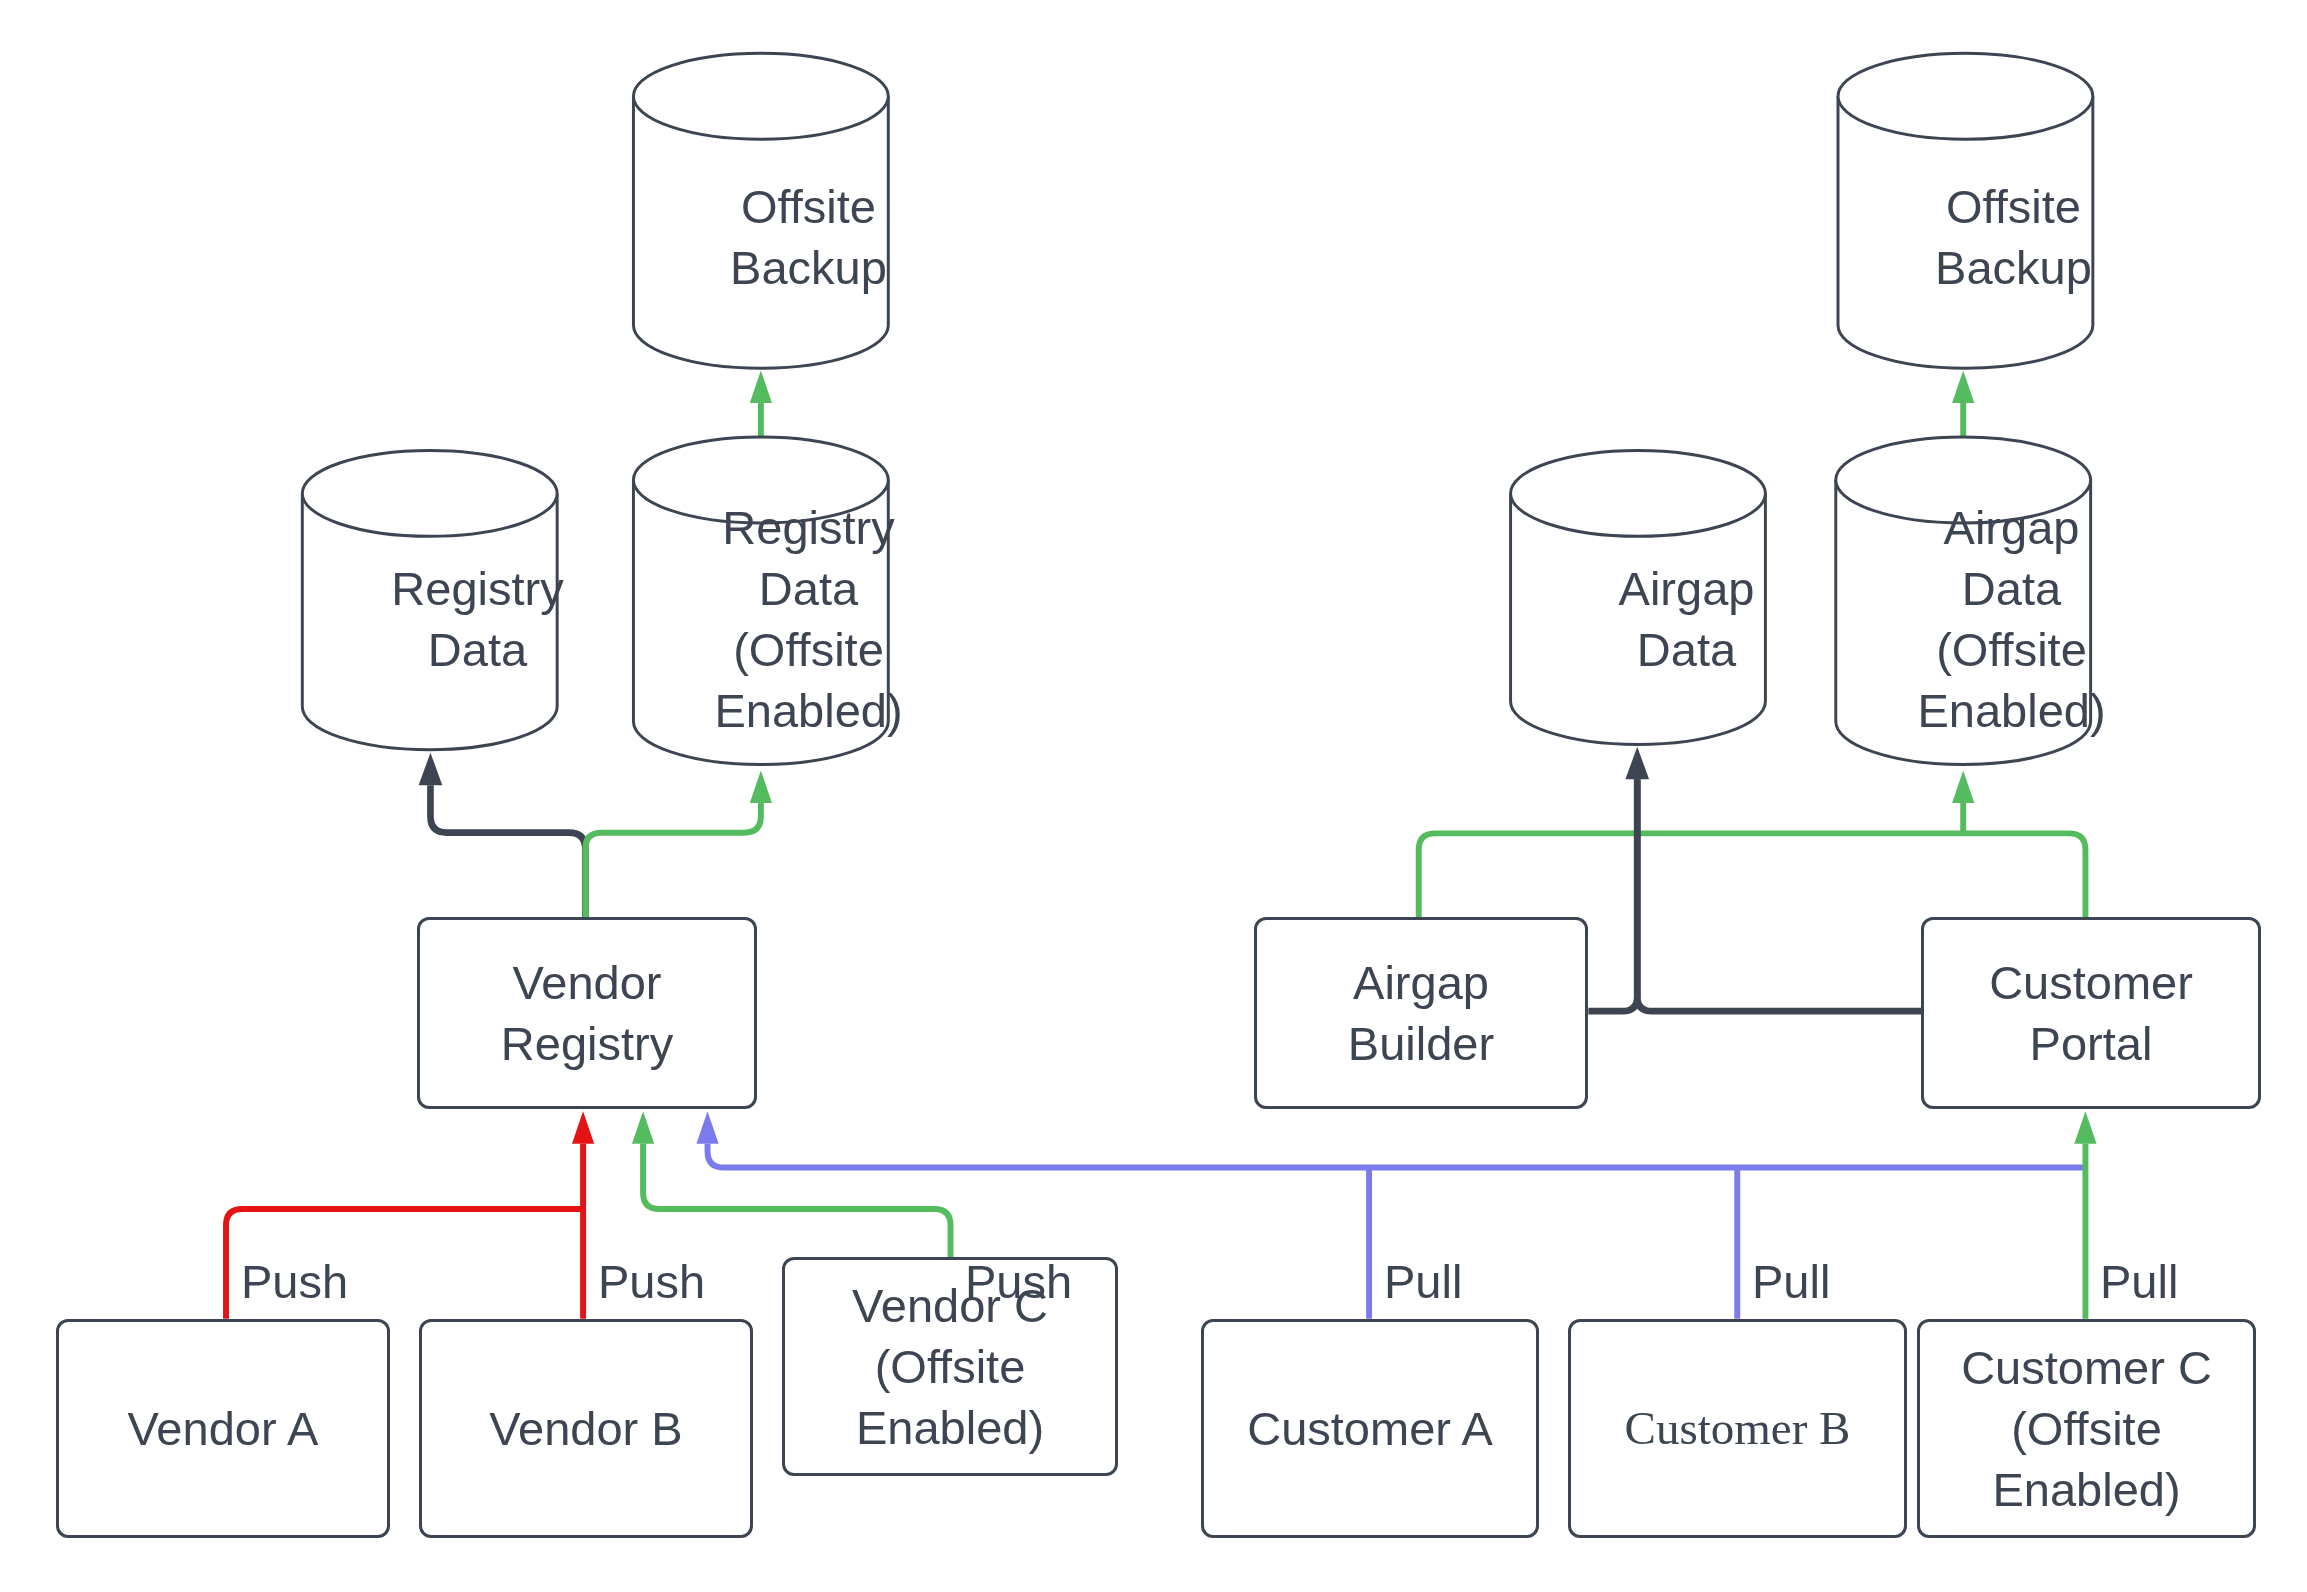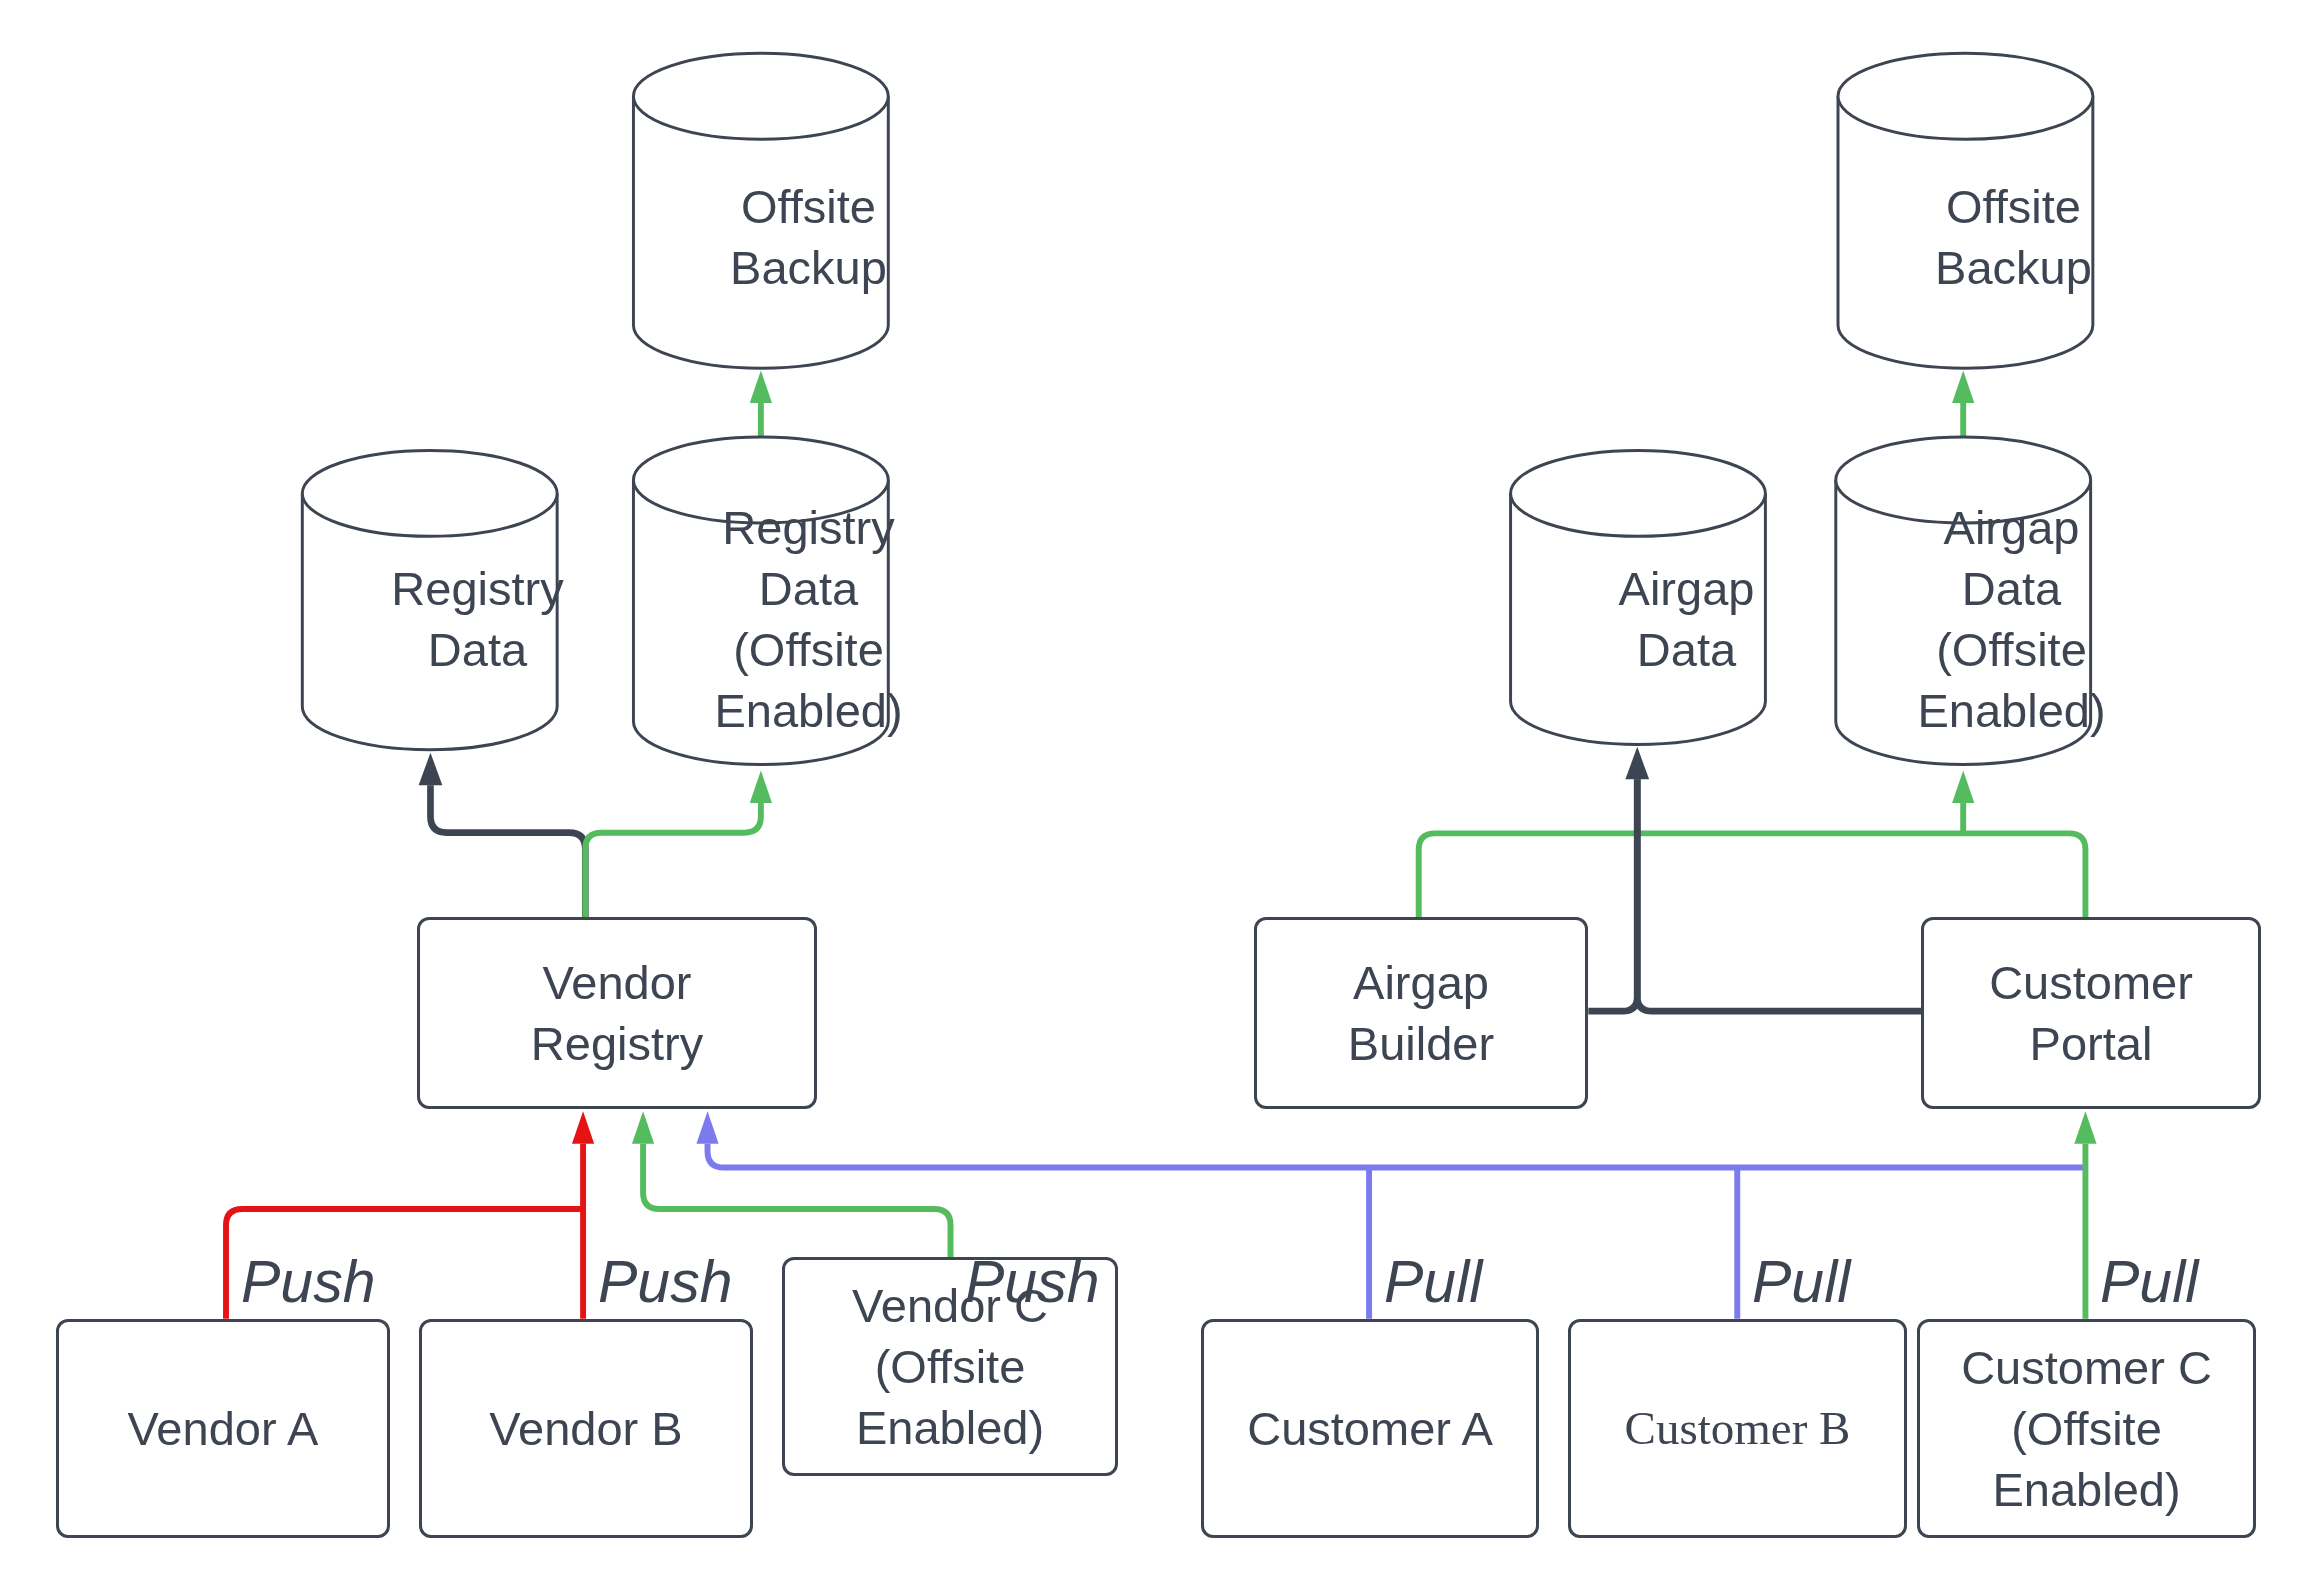--- a/index.html
+++ b/index.html
@@ -39,23 +39,22 @@
   .node span, .cyl-label span{
     white-space:pre-line;text-align:center;
     font-size:47px;line-height:61px;color:var(--c-dark,#3E4552);
   }
   .cyl-label{
     position:absolute;z-index:2;
     display:flex;align-items:center;justify-content:center;margin-left:48px;
   }
   .edge-label{
     position:absolute;z-index:2;
-    font-size:59px;line-height:56px;color:var(--c-dark,#3E4552);
+    font-size:47px;line-height:56px;color:var(--c-dark,#3E4552);
     white-space:nowrap;
-    font-style:italic;
   }
 </style>
 </head>
 <body>
 
 <div class="stage">
 
   <svg class="canvas" viewBox="0 0 3114 2149" xmlns="http://www.w3.org/2000/svg">
 
     <g>
@@ -166,21 +165,21 @@
     <span>Airgap
 Data</span>
   </div>
   <div class="cyl-label" style="left:1836px;top:467px;width:255px;height:304px;">
     <span>Airgap
 Data
 (Offsite
 Enabled)</span>
   </div>
 
-  <div class="node" style="left:417px;top:917px;width:400px;height:192px;">
+  <div class="node" style="left:417px;top:917px;width:340px;height:192px;">
     <span>Vendor
 Registry</span>
   </div>
   <div class="node" style="left:1254px;top:917px;width:334px;height:192px;">
     <span>Airgap
 Builder</span>
   </div>
   <div class="node" style="left:56px;top:1319px;width:334px;height:219px;">
     <span>Vendor A</span>
   </div>

